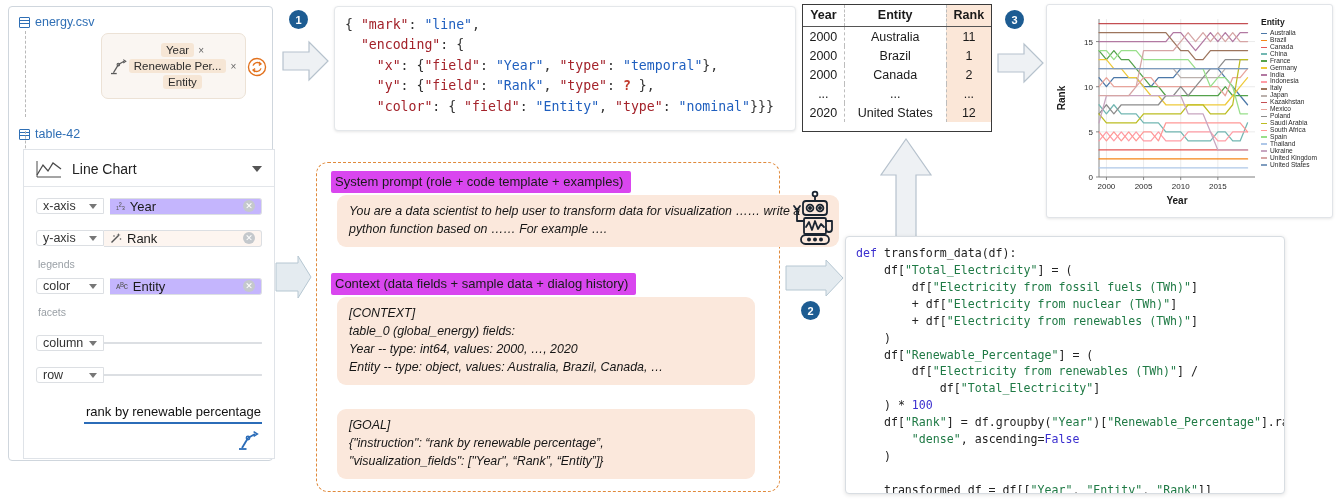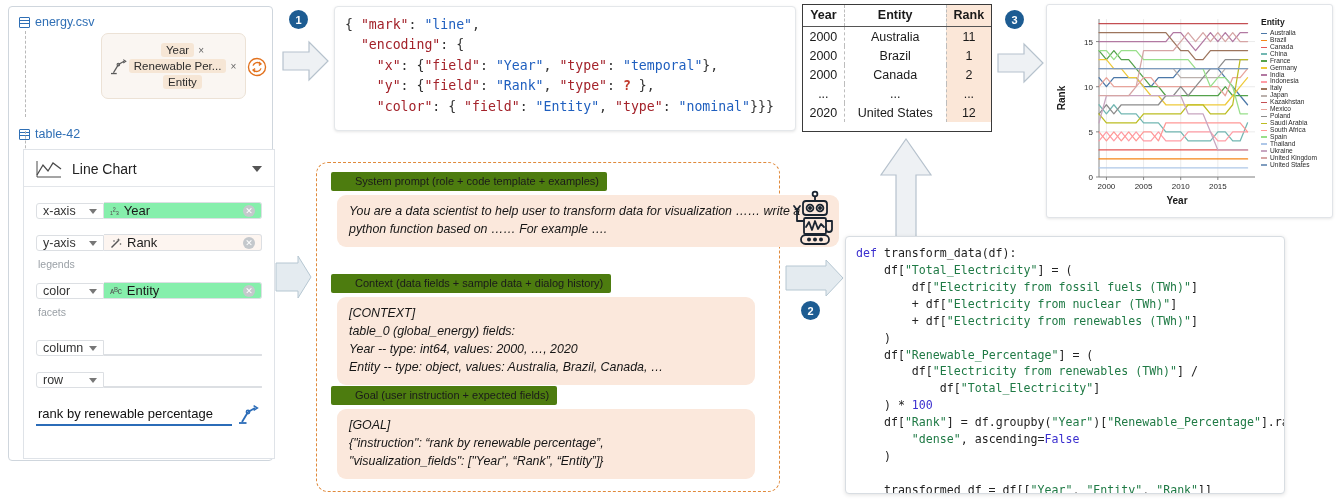--- a/index.html
+++ b/index.html
@@ -65,46 +65,46 @@
     border:1px solid #dfe3e8; border-radius:0; background:#fff;
   }
   #chart-type-row {
     display:flex; align-items:center; gap:10px;
     padding:10px 12px 8px 12px; border-bottom:1px solid #e3e6ea;
   }
   #chart-type-row .lbl { font-size:14px; color:#222; }
   .caret { width:0;height:0;border-left:5px solid transparent;border-right:5px solid transparent;border-top:6px solid #555; margin-left:auto;}
 
   .enc-row {
-    display:flex; align-items:flex-end; margin:6px 12px 0 12px;
+    display:flex; align-items:center; margin:6px 12px 0 12px;
     height:26px;
   }
   .enc-sel {
     width:68px; border:1px solid #dcdfe3; border-radius:3px 0 0 3px;
     display:flex; align-items:center; padding:0 6px; font-size:12.5px; color:#333;
     background:#fff;
   }
   .enc-sel .mini-caret { width:0;height:0;border-left:4px solid transparent;border-right:4px solid transparent;border-top:5px solid #777; margin-left:auto;}
   .enc-val {
     flex:1; border:1px solid #dcdfe3; border-left:none; border-radius:0 3px 3px 0;
     display:flex; align-items:center; gap:5px; padding:0 6px; font-size:13px;
   }
-  .enc-val.blue { background:#86efac; }
+  .enc-val.blue { background:#c4b5fd;margin-left:6px; }
   .enc-val.peach { background:#fdf5f0; }
   .enc-val.empty { background:#fff; }
   .clear-x {
     margin-left:auto; width:12px;height:12px;border-radius:50%;
     background:#c4c8cc; color:#fff; font-size:9px; line-height:12px; text-align:center;
   }
   .sec-lbl { font-size:10.5px; color:#9aa0a6; margin:7px 0 0 14px; }
 
   .fld-ico { font-size:9px; color:#555; letter-spacing:-0.3px; }
 
   #nl-input-row {
-    display:flex; align-items:flex-end; gap:6px; margin:16px 12px 0 12px;
+    display:flex; align-items:flex-end; gap:6px; margin:16px 12px 0 12px;flex-direction:column;
   }
   #nl-input {
     flex:1; border:none; border-bottom:2px solid #2b6cb8;
     font-size:13px; color:#111; padding:0 0 3px 2px; outline:none;
     font-family:"Liberation Sans", sans-serif; background:transparent;
   }
 
   
   .big-arrow { fill:#eef1f4; stroke:#b6c2cd; stroke-width:1.2; }
   .sm-arrow  { fill:#e4ebf0; stroke:#b6c7d2; stroke-width:1; }
@@ -152,22 +152,22 @@
   #legend-title { font-size:8.5px; font-weight:bold; color:#1a1a1a; }
   .leg-item { display:flex; align-items:center; gap:3px; font-size:6.6px; color:#2a2a2a; line-height:1.05; }
   .leg-dash { width:6px; height:1.6px; flex:none; }
 
   
   #prompt-group {
     left:316px; top:162px; width:464px; height:330px;
     border:1.4px dashed #e08a3c; border-radius:12px;
   }
   .sec-tag {
-    display:inline-block; background:#4d7c0f; color:#1a1a1a;
-    font-size:11px; padding:3px 8px 4px 24px; border-radius:2px; font-weight:400;
+    display:inline-block; background:#d946ef; color:#1a1a1a;
+    font-size:13px; padding:3px 8px 4px 4px; border-radius:2px; font-weight:400;
   }
   .sec-body {
     background:#fbe8dc; border-radius:9px; padding:8px 12px;
     font-size:12.4px; font-style:italic; line-height:1.45; color:#161616;
   }
 
   
   #code-box {
     left:845px; top:236px; width:440px; height:258px;
     background:#fff; border:1px solid #d8dde2; border-radius:4px;
@@ -537,23 +537,20 @@
     <div class="abs sec-body" style="left:20px; top:32px; width:502px;">You are a data scientist to help user to transform data for visualization …… write a python function based on …… For example ….</div>
 
     <div class="abs" style="left:14px; top:110px;">
       <span class="sec-tag">Context (data fields + sample data + dialog history)</span>
     </div>
     <div class="abs sec-body" style="left:20px; top:134px; width:418px; white-space:pre-line;">[CONTEXT]
 table_0 (global_energy) fields:
 Year -- type: int64, values: 2000, …, 2020
 Entity -- type: object, values: Australia, Brazil, Canada, …</div>
 
-    <div class="abs" style="left:14px; top:222px;">
-      <span class="sec-tag">Goal (user instruction + expected fields)</span>
-    </div>
     <div class="abs sec-body" style="left:20px; top:246px; width:418px; white-space:pre-line;">[GOAL]
 {"instruction": “rank by renewable percentage”,
 "visualization_fields": ["Year", “Rank”, “Entity”]}</div>
   </div>
 
   <svg class="abs" id="robot" viewBox="0 0 62 62">
     <g fill="none" stroke="#1a2430" stroke-width="1.8" stroke-linecap="round" stroke-linejoin="round">
       <circle cx="31" cy="6" r="2.4"></circle>
       <path d="M31 8.4 V13"></path>
       <rect x="19" y="13" width="24" height="14" rx="3"></rect>

